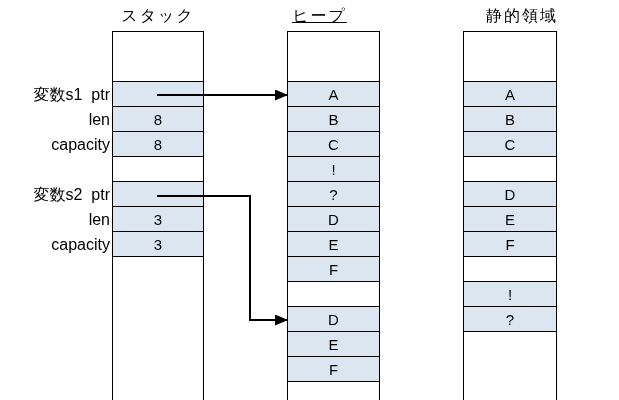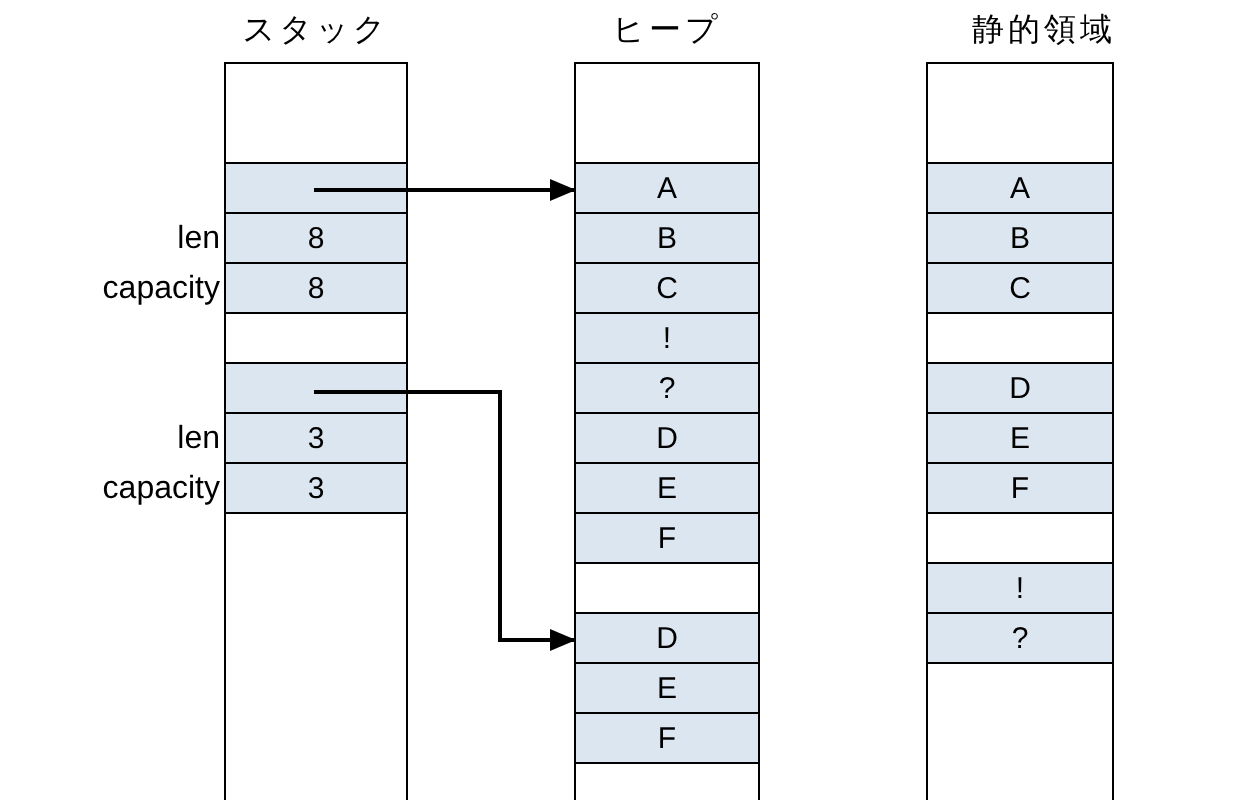--- a/index.html
+++ b/index.html
@@ -24,21 +24,21 @@
     position: absolute;
     top: 4px;
     height: 24px;
     line-height: 24px;
     text-align: center;
     font-size: 16px;
     letter-spacing: 2px;
     white-space: nowrap;
   }
   .hdr-stack  { left: 92px;  width: 132px; }
-  .hdr-heap   { left: 267px; width: 133px; }
+  .hdr-heap   { left: 253px; width: 133px; text-decoration: underline; }
   .hdr-static { left: 455px; width: 134px; }
 
   .mem-column {
     position: absolute;
     top: 31px;
     height: 369px;
     border: 1px solid var(--line, #000000);
     border-bottom: none;
     box-sizing: border-box;
     background: #ffffff;
@@ -86,22 +86,24 @@
 </head>
 <body>
 
 <div class="canvas">
 
   <div class="col-header hdr-stack">スタック</div>
   <div class="col-header hdr-heap">ヒープ</div>
   <div class="col-header hdr-static">静的領域</div>
 
   <div class="row-labels">
+      <div class="row-label" style="top: 82px; height: 25px; line-height: 25px;">変数s1  ptr</div>
       <div class="row-label" style="top: 107px; height: 25px; line-height: 25px;">len</div>
       <div class="row-label" style="top: 132px; height: 25px; line-height: 25px;">capacity</div>
+      <div class="row-label" style="top: 182px; height: 25px; line-height: 25px;">変数s2  ptr</div>
       <div class="row-label" style="top: 207px; height: 25px; line-height: 25px;">len</div>
       <div class="row-label" style="top: 232px; height: 25px; line-height: 25px;">capacity</div>
     </div>
 
   <div class="mem-column col-stack">
       <div class="cell" style="height: 50px; line-height: 50px;"></div>
       <div class="cell filled" style="height: 25px; line-height: 25px;"></div>
       <div class="cell filled" style="height: 25px; line-height: 25px;">8</div>
       <div class="cell filled" style="height: 25px; line-height: 25px;">8</div>
       <div class="cell" style="height: 25px; line-height: 25px;"></div>

